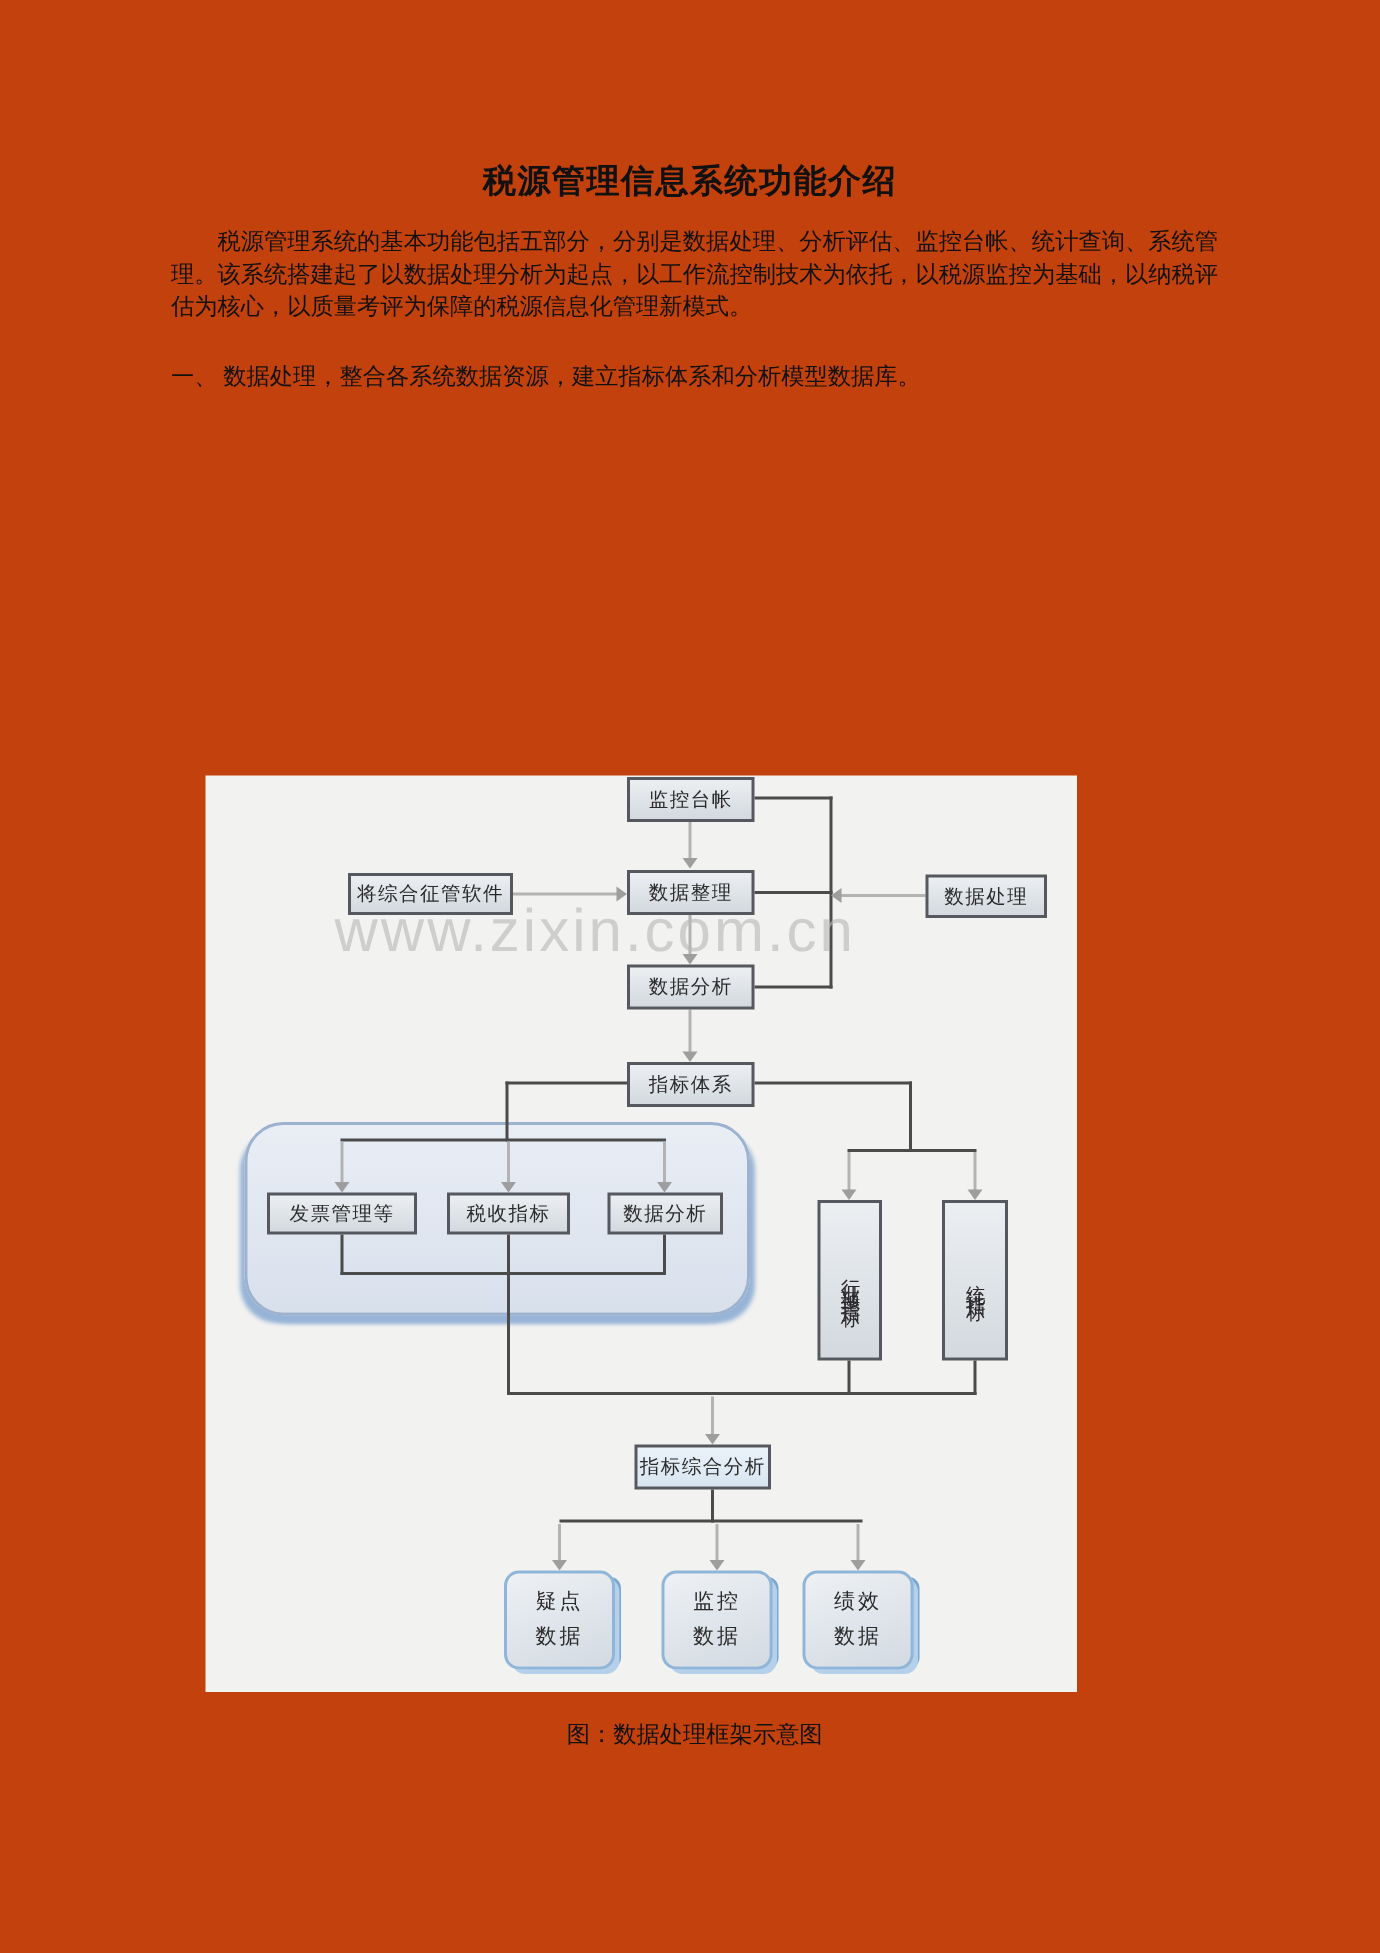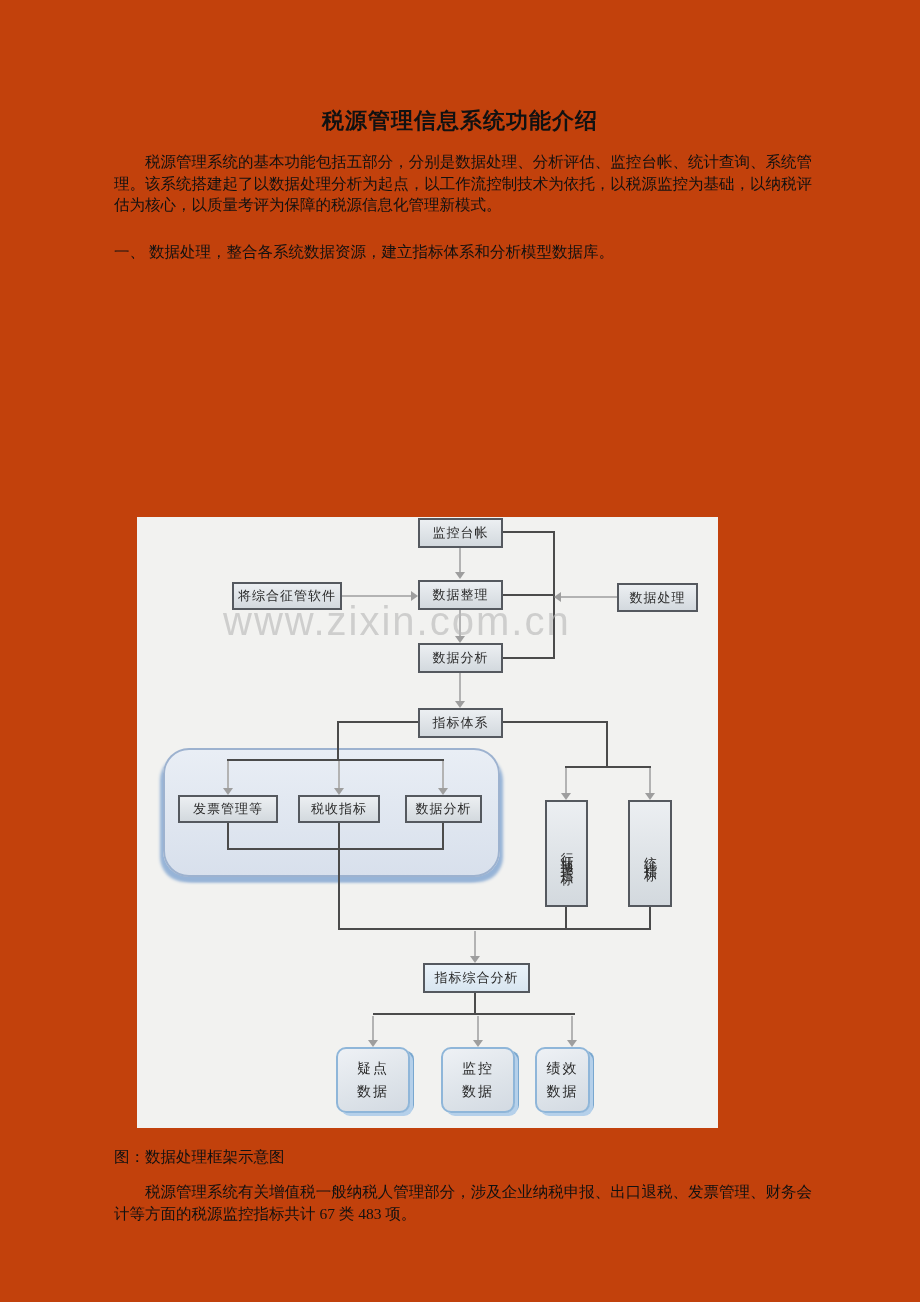--- a/index.html
+++ b/index.html
@@ -2,21 +2,21 @@
 <html><head>
 <meta charset="utf-8">
 <style>
   html,body{margin:0;padding:0;background:#ffffff;}
   .page{position:relative;width:920px;height:1302px;background:#c2410c;
         font-family:"Liberation Serif","DejaVu Serif",serif;color:#111;overflow:hidden;}
   .title{position:absolute;top:106px;left:0;width:100%;margin:0;text-align:center;
          font-family:"Liberation Sans","DejaVu Sans",sans-serif;font-size:22px;font-weight:bold;letter-spacing:1px;}
   .par{position:absolute;left:114px;width:698px;margin:0;font-size:15.5px;line-height:21.7px;text-align:justify;}
   .indent{text-indent:2em;}
-  .caption{text-indent:0;}
+  .caption{text-align:center;text-indent:0;}
   
   .diagram{position:absolute;left:137px;top:517px;width:581px;height:611px;background:#f2f2f0;}
   .watermark{position:absolute;left:86px;top:82px;z-index:5;pointer-events:none;
              font-family:"Liberation Sans","DejaVu Sans",sans-serif;font-size:40px;color:#b9b9b9;
              opacity:.62;letter-spacing:2px;white-space:nowrap;}
   .node{position:absolute;display:flex;align-items:center;justify-content:center;box-sizing:border-box;
         background:linear-gradient(180deg,#eceff2 0%,#d3d9de 100%);border:2px solid #55595f;
         font-size:13px;letter-spacing:1px;color:#2a2a2a;z-index:3;text-align:center;}
   .node.blue{background:linear-gradient(180deg,#eaf2f9 0%,#d8e5f0 100%);}
   .vnode{writing-mode:vertical-rl;text-orientation:upright;letter-spacing:4px;}
@@ -105,34 +105,33 @@
     <div class="node" style="left:95px;top:65px;width:110px;height:28px">将综合征管软件</div>
     <div class="node" style="left:281px;top:63px;width:85px;height:30px">数据整理</div>
     <div class="node" style="left:480px;top:66px;width:81px;height:29px">数据处理</div>
     <div class="node" style="left:281px;top:126px;width:85px;height:30px">数据分析</div>
     <div class="node" style="left:281px;top:191px;width:85px;height:30px">指标体系</div>
     <div class="node" style="left:41px;top:278px;width:100px;height:28px">发票管理等</div>
     <div class="node" style="left:161px;top:278px;width:82px;height:28px">税收指标</div>
     <div class="node" style="left:268px;top:278px;width:77px;height:28px">数据分析</div>
     <div class="node vnode" style="left:408px;top:283px;width:43px;height:107px">行业预警指标</div>
     <div class="node vnode" style="left:491px;top:283px;width:44px;height:107px">统计指标</div>
-    <div class="node blue" style="left:286px;top:446px;width:107px;height:30px">指标综合分析</div>
+    <div class="node blue" style="left:286px;top:446px;width:91px;height:30px">指标综合分析</div>
 
     <div class="cube" style="left:199px;top:530px;width:74px;height:66px">
       <span>疑点</span>
       <span>数据</span>
     </div>
     <div class="cube" style="left:304px;top:530px;width:74px;height:66px">
       <span>监控</span>
       <span>数据</span>
     </div>
-    <div class="cube" style="left:398px;top:530px;width:55px;height:66px">
+    <div class="cube" style="left:398px;top:530px;width:74px;height:66px">
       <span>绩效</span>
       <span>数据</span>
     </div>
 
     <div class="watermark">www.zixin.com.cn</div>
   </div>
 
   <p class="par caption" style="top:1146px">图：数据处理框架示意图</p>
-  <p class="par indent" style="top:1181px">税源管理系统有关增值税一般纳税人管理部分，涉及企业纳税申报、出口退税、发票管理、财务会计等方面的税源监控指标共计 67 类 483 项。</p>
 
 </div>
 
 </body></html>

